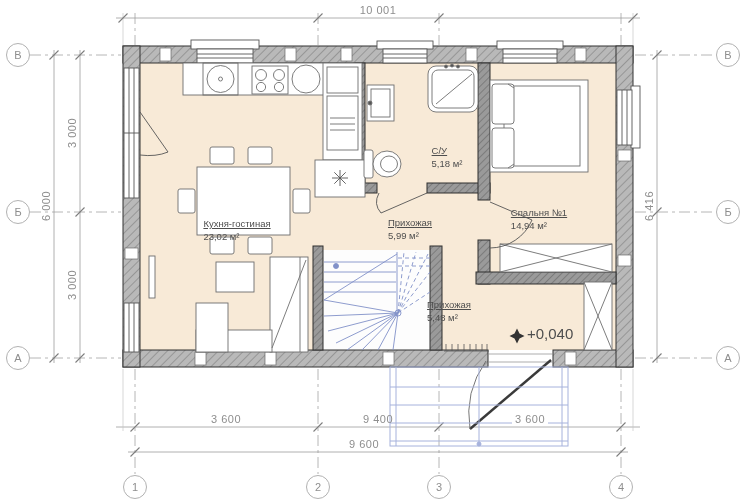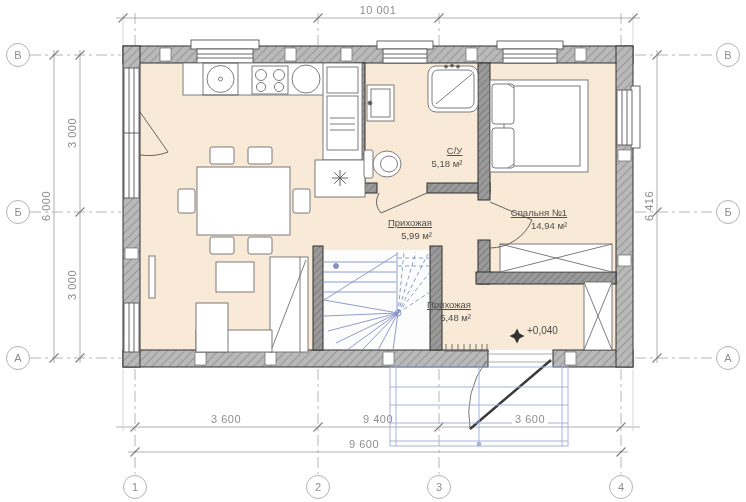--- a/index.html
+++ b/index.html
@@ -6,24 +6,24 @@
   .canvas{position:relative;width:746px;height:502px;background:#ffffff;overflow:hidden;
           font-family:"Liberation Sans", sans-serif;}
   .plan-svg{position:absolute;left:0;top:0;}
   .axis-circle{position:absolute;width:22px;height:22px;border:1px solid #b2b2b2;border-radius:50%;
     background:#fff;display:flex;align-items:center;justify-content:center;
     font-size:11px;color:#8e8e8e;transform:translate(-50%,-50%);}
   .dim{position:absolute;font-size:11px;color:#8e8e8e;letter-spacing:.5px;white-space:nowrap;
     transform:translate(-50%,-50%);}
   .dim.v{transform:translate(-50%,-50%) rotate(-90deg);}
   .dim.bg{background:#fff;padding:0 3px;}
-  .room-label{position:absolute;transform:translateX(-50%);text-align:right;color:#4e4e4e;
+  .room-label{position:absolute;transform:translateX(-50%);text-align:left;color:#4e4e4e;
     font-size:9.5px;line-height:1.4;white-space:nowrap;}
   .room-label .rname{text-decoration:underline;}
-  .elev-text{position:absolute;font-size:10px;color:#4e4e4e;white-space:nowrap;text-align:right;}
+  .elev-text{position:absolute;font-size:15px;color:#4e4e4e;white-space:nowrap;text-align:right;}
 </style>
 </head>
 <body>
 
 <div class="canvas">
 
 <svg class="plan-svg" width="746" height="502" viewBox="0 0 746 502">
   <defs>
     <pattern id="hx" width="6" height="6" patternUnits="userSpaceOnUse" patternTransform="rotate(45)">
       <rect width="6" height="6" fill="#b9b9b9"></rect>
@@ -365,20 +365,24 @@
 <div class="dim" style="left:378px;top:10px">10 001</div>
 <div class="dim v" style="left:46px;top:206px">6 000</div>
 <div class="dim v" style="left:72px;top:133px">3 000</div>
 <div class="dim v" style="left:72px;top:285px">3 000</div>
 <div class="dim v" style="left:649px;top:206px">6 416</div>
 <div class="dim" style="left:226px;top:419px">3 600</div>
 <div class="dim" style="left:378px;top:419px">9 400</div>
 <div class="dim bg" style="left:530px;top:419px">3 600</div>
 <div class="dim" style="left:364px;top:444px">9 600</div>
 
+<div class="room-label" style="left:237px;top:217px">
+  <div class="rname">Кухня-гостиная</div>
+  <div class="rarea">23,02 м²</div>
+</div>
 <div class="room-label" style="left:447px;top:144px">
   <div class="rname">С/У</div>
   <div class="rarea">5,18 м²</div>
 </div>
 <div class="room-label" style="left:410px;top:216px">
   <div class="rname">Прихожая</div>
   <div class="rarea">5,99 м²</div>
 </div>
 <div class="room-label" style="left:539px;top:206px">
   <div class="rname">Спальня №1</div>

